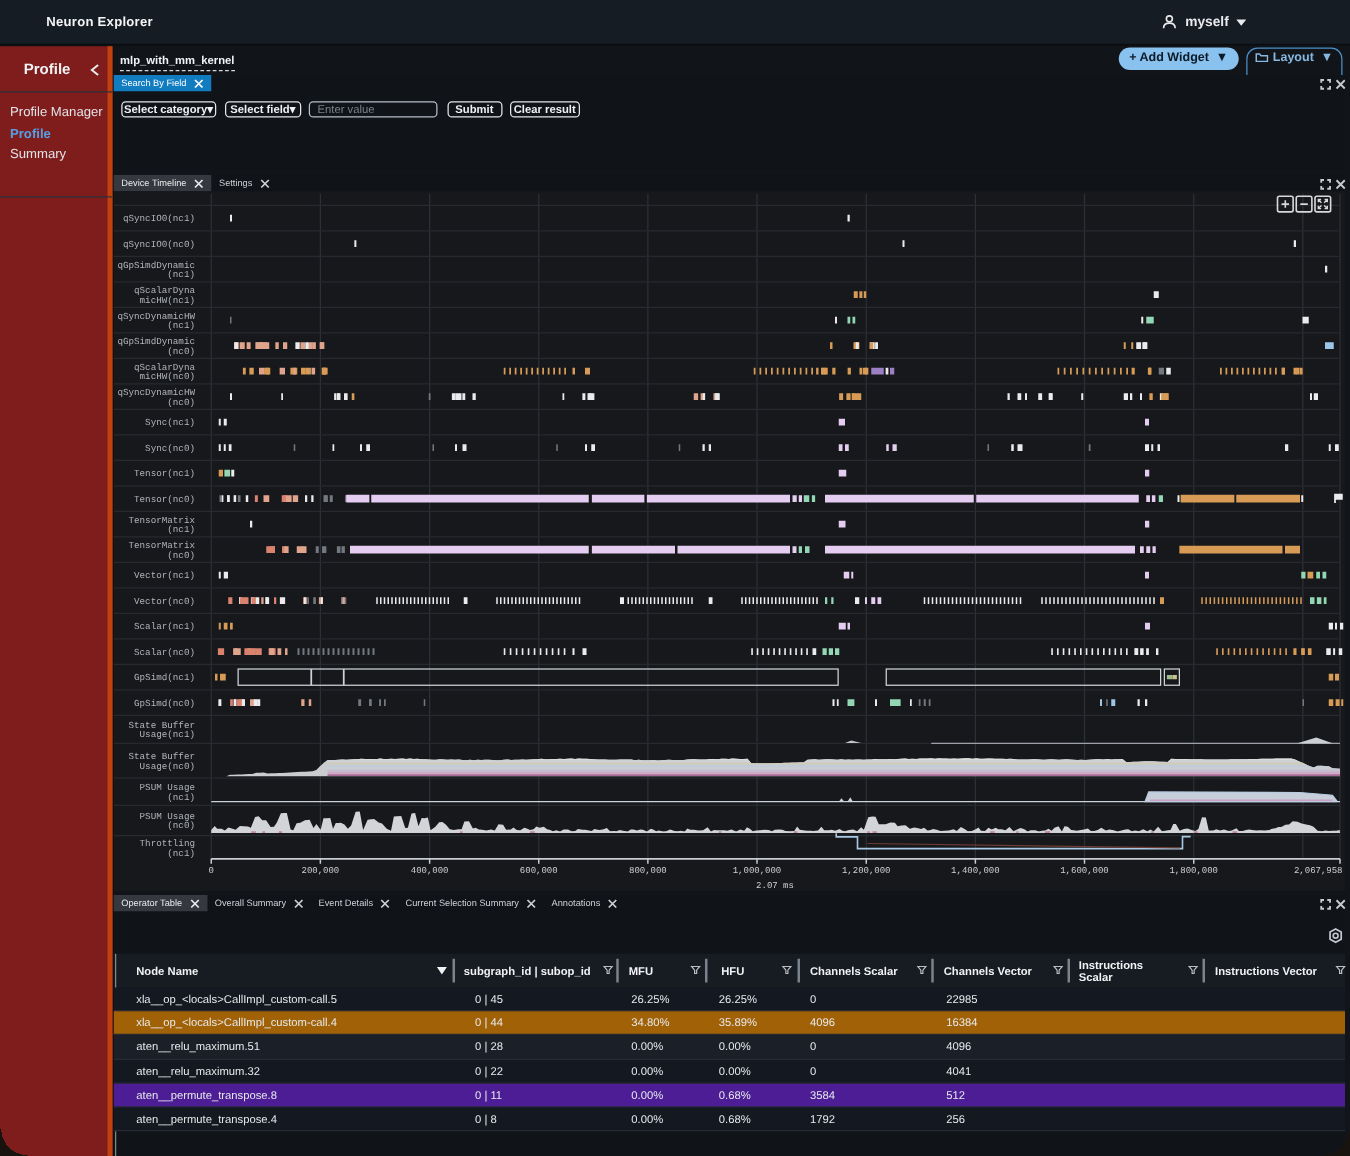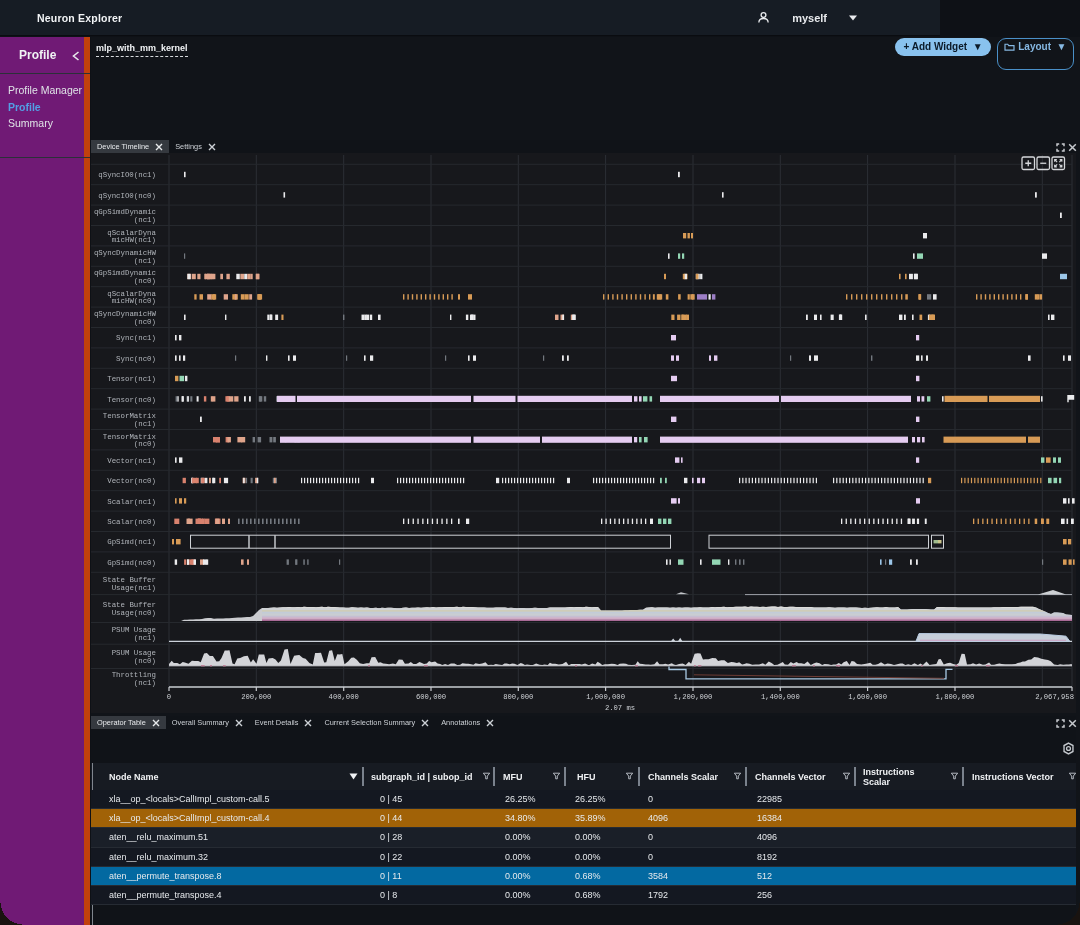--- a/index.html
+++ b/index.html
@@ -1,20 +1,20 @@
 <!DOCTYPE html>
 <html><head><meta charset="utf-8"><style>
 * { margin:0; padding:0; box-sizing:border-box; }
 html,body { width:1080px; height:925px; background:#0e1116; overflow:hidden;
   font-family:"Liberation Sans", sans-serif; }
-#topbar { position:absolute; left:0; top:0; width:940px; height:36px; background:#161c24;
+#topbar { position:absolute; left:0; top:0; width:1080px; height:36px; background:#161c24;
   border-bottom:1px solid #0a0c10; }
 #topbar .brand { position:absolute; left:37px; top:12px; font-size:10.5px; font-weight:bold; color:#f2f4f6; letter-spacing:.2px; }
-#user { position:absolute; right:83px; top:11px; color:#e8eaed; font-size:11px; font-weight:bold; display:flex; align-items:center; gap:22px; }
-#sidebar { position:absolute; left:0; top:37px; width:90px; height:888px; background:#701a75; border-right:6px solid #c2410c; }
+#user { position:absolute; right:83px; top:11px; color:#e8eaed; font-size:11px; font-weight:bold; display:flex; align-items:center; gap:6px; }
+#sidebar { position:absolute; left:0; top:37px; width:90px; height:888px; background:#7f1d1d; border-right:4px solid #c2410c; }
 #sidebar .hd { position:absolute; left:0; top:0; width:90px; height:37px; border-bottom:1px solid #2b3038; }
 #sidebar .hd .t { position:absolute; left:19px; top:11px; font-size:12px; font-weight:bold; color:#f0f2f4; }
 #sidebar .menu { position:absolute; left:8px; top:45px; font-size:10.5px; color:#dfe3e7; line-height:16.5px; white-space:nowrap; }
 #sidebar .menu .sel { color:#539fe5; font-weight:bold; }
 #sidebar .sep2 { position:absolute; left:0; top:120px; width:90px; border-top:1px solid #2b3038; }
 #main { position:absolute; left:91px; top:37px; width:989px; height:888px; background:#111419; }
 .ttl { position:absolute; left:5px; top:6px; font-size:9px; font-weight:bold; color:#f2f4f6;
   border-bottom:1px dashed #d6d9dc; padding-bottom:3px; }
 .pill1 { position:absolute; left:804px; top:1px; width:96px; height:18px; background:#89c2ee; border-radius:9px;
   color:#0b1a28; font-size:10px; font-weight:bold; text-align:center; line-height:18px; }
@@ -63,20 +63,38 @@
   <div class="menu">Profile Manager<br><span class="sel">Profile</span><br>Summary</div>
   <div class="sep2"></div>
 </div>
 <div id="main">
   <div class="ttl">mlp_with_mm_kernel</div>
   <div class="pill1">+ Add Widget &nbsp;▼</div>
   <div class="pill2"><svg width="11" height="9" viewBox="0 0 12 10" style="vertical-align:-1px">
         <path d="M1 2.5 h3 l1.2 1.5 H11 V9 H1 z" fill="none" stroke="#86b8e2" stroke-width="1.3"></path>
       </svg> Layout &nbsp;▼</div>
 
+  <div class="widget" style="left:0; top:23px; width:985px; height:76px;">
+    <div class="tabbar">
+        <div class="tab blue">Search By Field <svg width="8" height="8" viewBox="0 0 8 8" style="margin-left:6px;flex:none">
+            <path d="M1 1 L7 7 M7 1 L1 7" stroke="#ffffff" stroke-width="1.4"></path>
+          </svg></div>
+      </div>
+    <svg width="9" height="9" viewBox="0 0 9 9" style="position:absolute;left:965px;top:3px">
+        <path d="M1 3.2 V1 h2.2 M5.8 1 h2.2 v2.2 M8 5.8 v2.2 h-2.2 M3.2 8 H1 V5.8" stroke="#c6c9cd" stroke-width="1.5" fill="none"></path>
+      </svg> 
+      <svg width="9" height="9" viewBox="0 0 9 9" style="position:absolute;left:977px;top:3px">
+        <path d="M1.2 1.2 L7.8 7.8 M7.8 1.2 L1.2 7.8" stroke="#c6c9cd" stroke-width="1.5"></path>
+      </svg>
+    <div class="sfbtn" style="left:5.5px; top:20.5px; width:76.5px; line-height:11px;">Select category▾</div>
+    <div class="sfbtn" style="left:89px;  top:20.5px; width:60.5px; line-height:11px;">Select field▾</div>
+    <div class="sfbtn" style="left:156px; top:20.5px; width:102.5px; line-height:11px; border-color:#b6bec8; color:#7b828b; font-weight:normal; text-align:left; padding-left:6px;">Enter value</div>
+    <div class="sfbtn" style="left:266.5px; top:20.5px; width:44px; line-height:11px;">Submit</div>
+    <div class="sfbtn" style="left:317px; top:20.5px; width:55.5px; line-height:11px;">Clear result</div>
+  </div>
 
   <div class="widget" style="left:0; top:103px; width:985px; height:573px;">
     <div class="tabbar">
       <div class="tab active">Device Timeline <svg width="8" height="8" viewBox="0 0 8 8" style="margin-left:6px;flex:none">
             <path d="M1 1 L7 7 M7 1 L1 7" stroke="#e8eaec" stroke-width="1.4"></path>
           </svg></div>
       <div class="tab">Settings <svg width="8" height="8" viewBox="0 0 8 8" style="margin-left:6px;flex:none">
             <path d="M1 1 L7 7 M7 1 L1 7" stroke="#cdd1d6" stroke-width="1.4"></path>
           </svg></div>
     </div>
@@ -988,23 +1006,23 @@
 <div class="c3">0.00%</div>
           <div class="c4">0</div>
           <div class="c5">4096</div>
         </div>
 <div class="trow" style="background:#141821">
 <div class="c0">aten__relu_maximum.32</div>
           <div class="c1">0 | 22</div>
           <div class="c2">0.00%</div>
 <div class="c3">0.00%</div>
           <div class="c4">0</div>
-          <div class="c5">8192</div>
+          <div class="c5">4041</div>
         </div>
-<div class="trow" style="background:#0369a1">
+<div class="trow" style="background:#4c1d95">
 <div class="c0">aten__permute_transpose.8</div>
           <div class="c1">0 | 11</div>
           <div class="c2">0.00%</div>
 <div class="c3">0.68%</div>
           <div class="c4">3584</div>
           <div class="c5">512</div>
         </div>
 <div class="trow" style="background:#141821">
 <div class="c0">aten__permute_transpose.4</div>
           <div class="c1">0 | 8</div>

